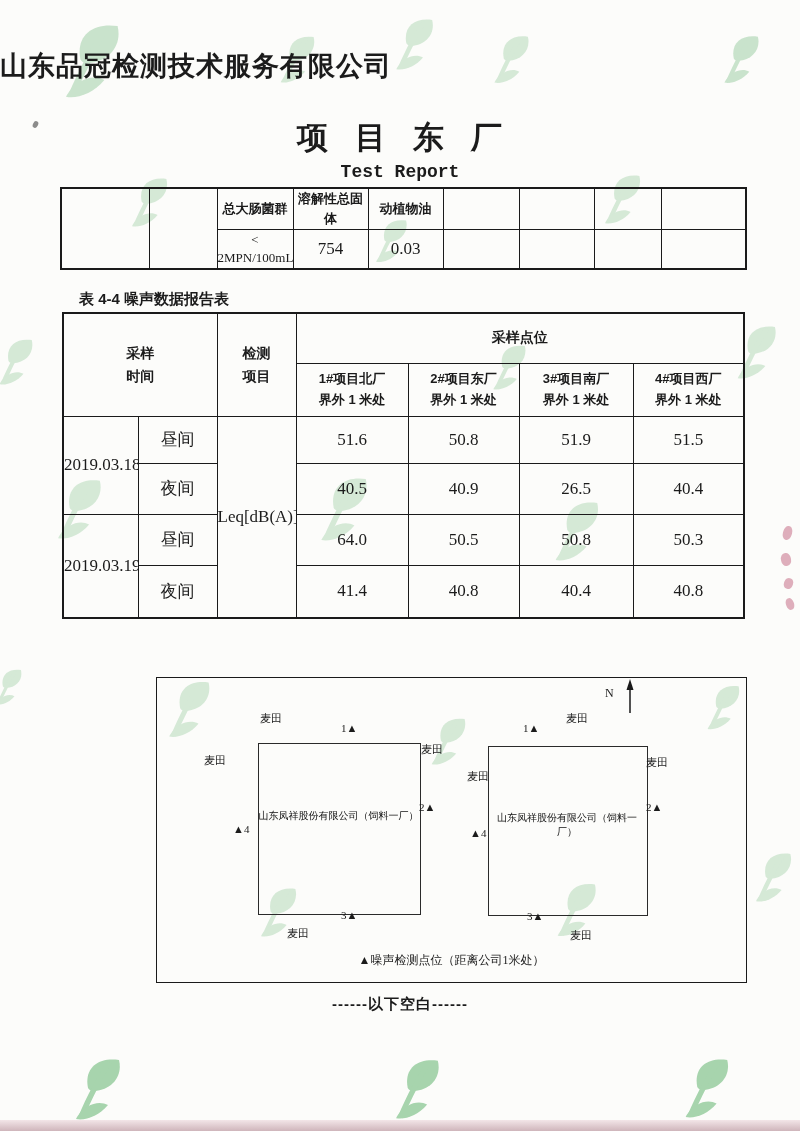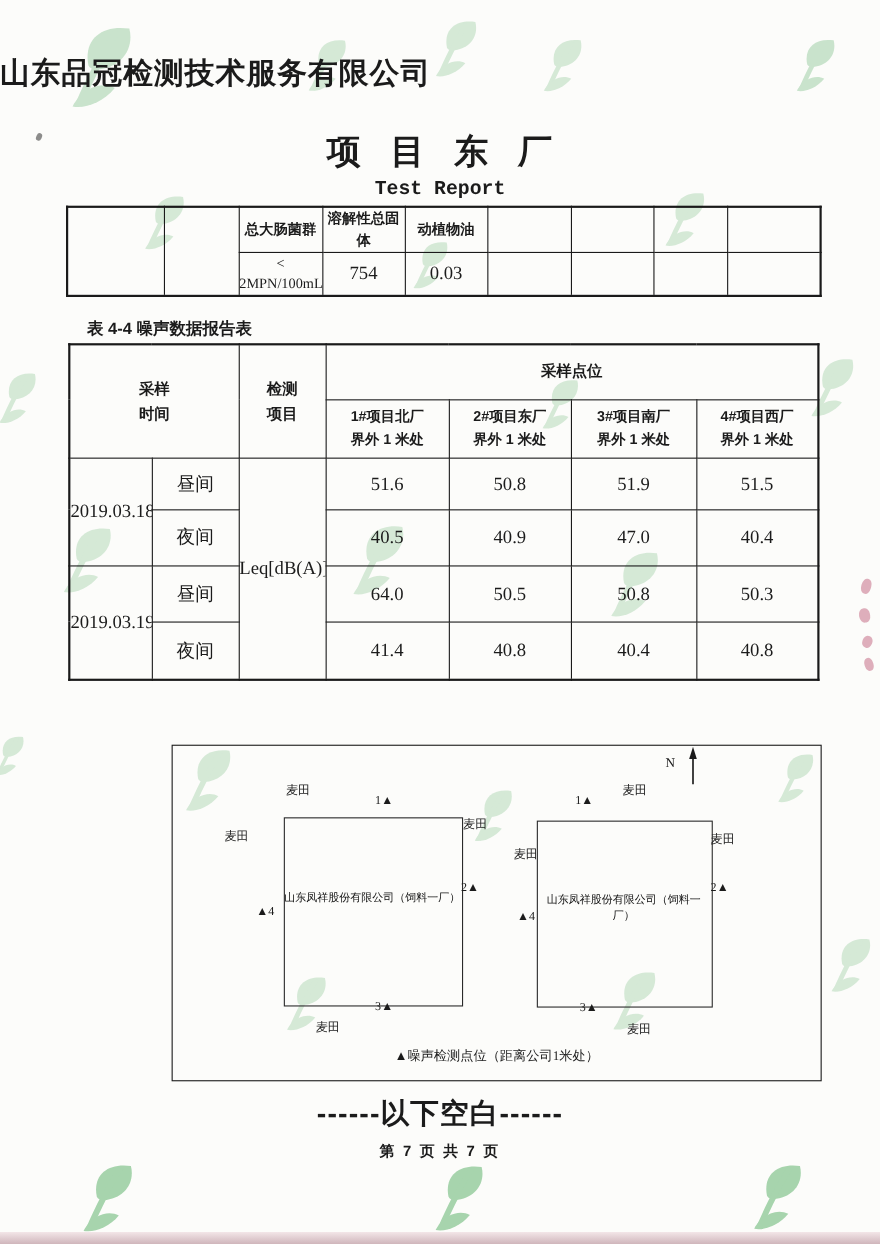--- a/index.html
+++ b/index.html
@@ -35,21 +35,21 @@
   .diagram{position:absolute;left:156px;top:677px;width:589px;height:304px;
       border:1.5px solid #1a1a1a;background:transparent;}
   .factory{position:absolute;border:1.5px solid #2a2a2a;}
   .factory-name{position:absolute;text-align:center;font-size:10px;color:#111;}
   .field{position:absolute;font-size:11px;}
   .pt{position:absolute;font-size:11px;font-family:"Liberation Serif",serif;}
   .north-label{position:absolute;font-size:12px;}
   .legend{position:absolute;left:0;right:0;text-align:center;font-size:12px;}
   
   .blank-note{position:absolute;top:995px;left:0;right:0;text-align:center;
-      font-family:"Liberation Sans",sans-serif;font-weight:600;font-size:26px;letter-spacing:1px;}
+      font-family:"Liberation Sans",sans-serif;font-weight:600;font-size:15px;letter-spacing:1px;}
   .page-number{position:absolute;top:1038px;left:0;right:0;text-align:center;
       font-family:"Liberation Sans",sans-serif;font-weight:700;font-size:13.5px;letter-spacing:2px;}
   
   .speck{position:absolute;background:#2f2f2f;opacity:.55;border-radius:45%;}
   .red-mark{position:absolute;background:#b23a5c;opacity:.4;border-radius:45%;}
   .bottom-band{position:absolute;left:0;right:0;top:1120px;height:11px;
       background:linear-gradient(#f3e6e8,#cfb5bb);}
 </style>
 </head>
 <body>
@@ -214,21 +214,21 @@
       <td rowspan="4" class="val">Leq[dB(A)]</td>
       <td class="val">51.6</td>
       <td class="val">50.8</td>
       <td class="val">51.9</td>
       <td class="val">51.5</td>
     </tr>
     <tr style="height:51px">
       <td class="val">夜间</td>
       <td class="val">40.5</td>
       <td class="val">40.9</td>
-      <td class="val">47.0</td>
+      <td class="val">26.5</td>
       <td class="val">40.4</td>
     </tr>
     <tr style="height:51px">
       <td rowspan="2" class="val">2019.03.19</td>
       <td class="val">昼间</td>
       <td class="val">64.0</td>
       <td class="val">50.5</td>
       <td class="val">50.8</td>
       <td class="val">50.3</td>
     </tr>
@@ -271,21 +271,20 @@
     <div class="pt" style="left:76px;top:145px">▲4</div>
     <div class="pt" style="left:366px;top:44px">1▲</div>
     <div class="pt" style="left:489px;top:123px">2▲</div>
     <div class="pt" style="left:370px;top:232px">3▲</div>
     <div class="pt" style="left:313px;top:149px">▲4</div>
 
     <div class="legend" style="top:274px">▲噪声检测点位（距离公司1米处）</div>
   </div>
 
   <div class="blank-note">------以下空白------</div>
-  <div class="page-number">第 7 页 共 7 页</div>
 
   <div class="speck" style="left:33px;top:121px;width:5px;height:7px;transform:rotate(25deg)"></div>
   <div class="red-mark" style="left:783px;top:526px;width:9px;height:14px;transform:rotate(15deg)"></div>
   <div class="red-mark" style="left:781px;top:553px;width:10px;height:13px;transform:rotate(-10deg)"></div>
   <div class="red-mark" style="left:784px;top:578px;width:9px;height:11px;transform:rotate(20deg)"></div>
   <div class="red-mark" style="left:786px;top:598px;width:8px;height:12px;transform:rotate(-18deg)"></div>
   <div class="bottom-band"></div>
 
 </div>
 

